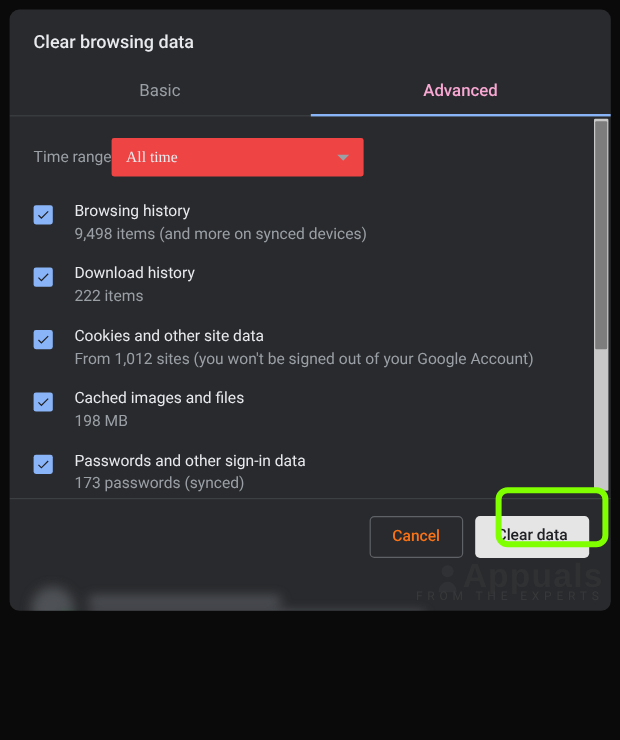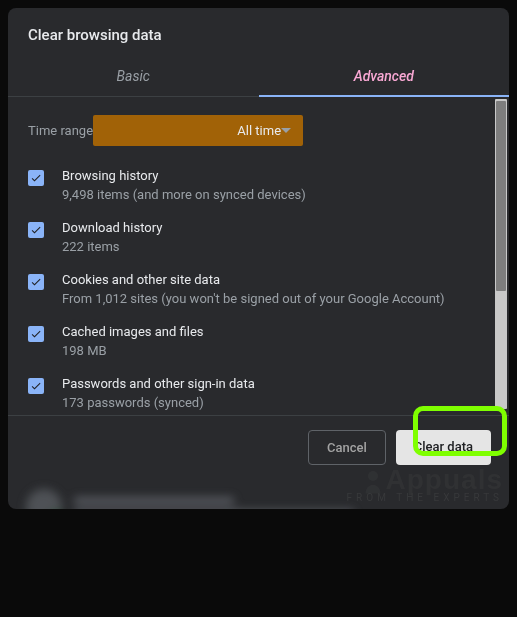--- a/index.html
+++ b/index.html
@@ -25,21 +25,20 @@
     }
     .dialog-title {
       font-size: 15px;
       font-weight: 500;
       color: #e8eaed;
       padding: 18px 20px 12px;
     }
     .tabs {
       display: flex;
       border-bottom: 1px solid #3c4043;
-      font-style: italic;
     }
     .tab {
       flex: 1;
       text-align: center;
       padding: 12px 0 12px;
       font-size: 14px;
       color: #9aa0a6;
       cursor: pointer;
       position: relative;
     }
@@ -67,30 +66,31 @@
       display: flex;
       align-items: center;
       gap: 0;
       margin-bottom: 22px;
     }
     .time-label {
       font-size: 13px;
       color: #9aa0a6;
     }
     .time-select {
-      background: #a16207;
+      background: #ef4444;
       color: #e8eaed;
       padding: 8px 12px;
       width: 210px;
       display: flex;
       align-items: center;
-      justify-content: flex-end;
+      justify-content: space-between;
       font-size: 13px;
       border-radius: 2px;
       cursor: pointer;
+      font-family: Liberation Serif, serif;
     }
     .chevron {
       width: 0; height: 0;
       border-left: 5px solid transparent;
       border-right: 5px solid transparent;
       border-top: 5px solid #9aa0a6;
     }
     .item {
       display: flex;
       align-items: flex-start;
@@ -137,21 +137,21 @@
       border-top: 1px solid #3c4043;
     }
     .btn {
       font-size: 13px;
       font-weight: 500;
       padding: 9px 18px;
       border-radius: 4px;
       cursor: pointer;
     }
     .btn-cancel {
-      color: #a3a3a3;
+      color: #f97316;
       background: transparent;
       border: 1px solid #5f6368;
     }
     .btn-primary {
       color: #202124;
       background: #e5e5e5;
     }
     .highlight-ring {
       position: absolute;
       border: 5px solid #7fff00;

